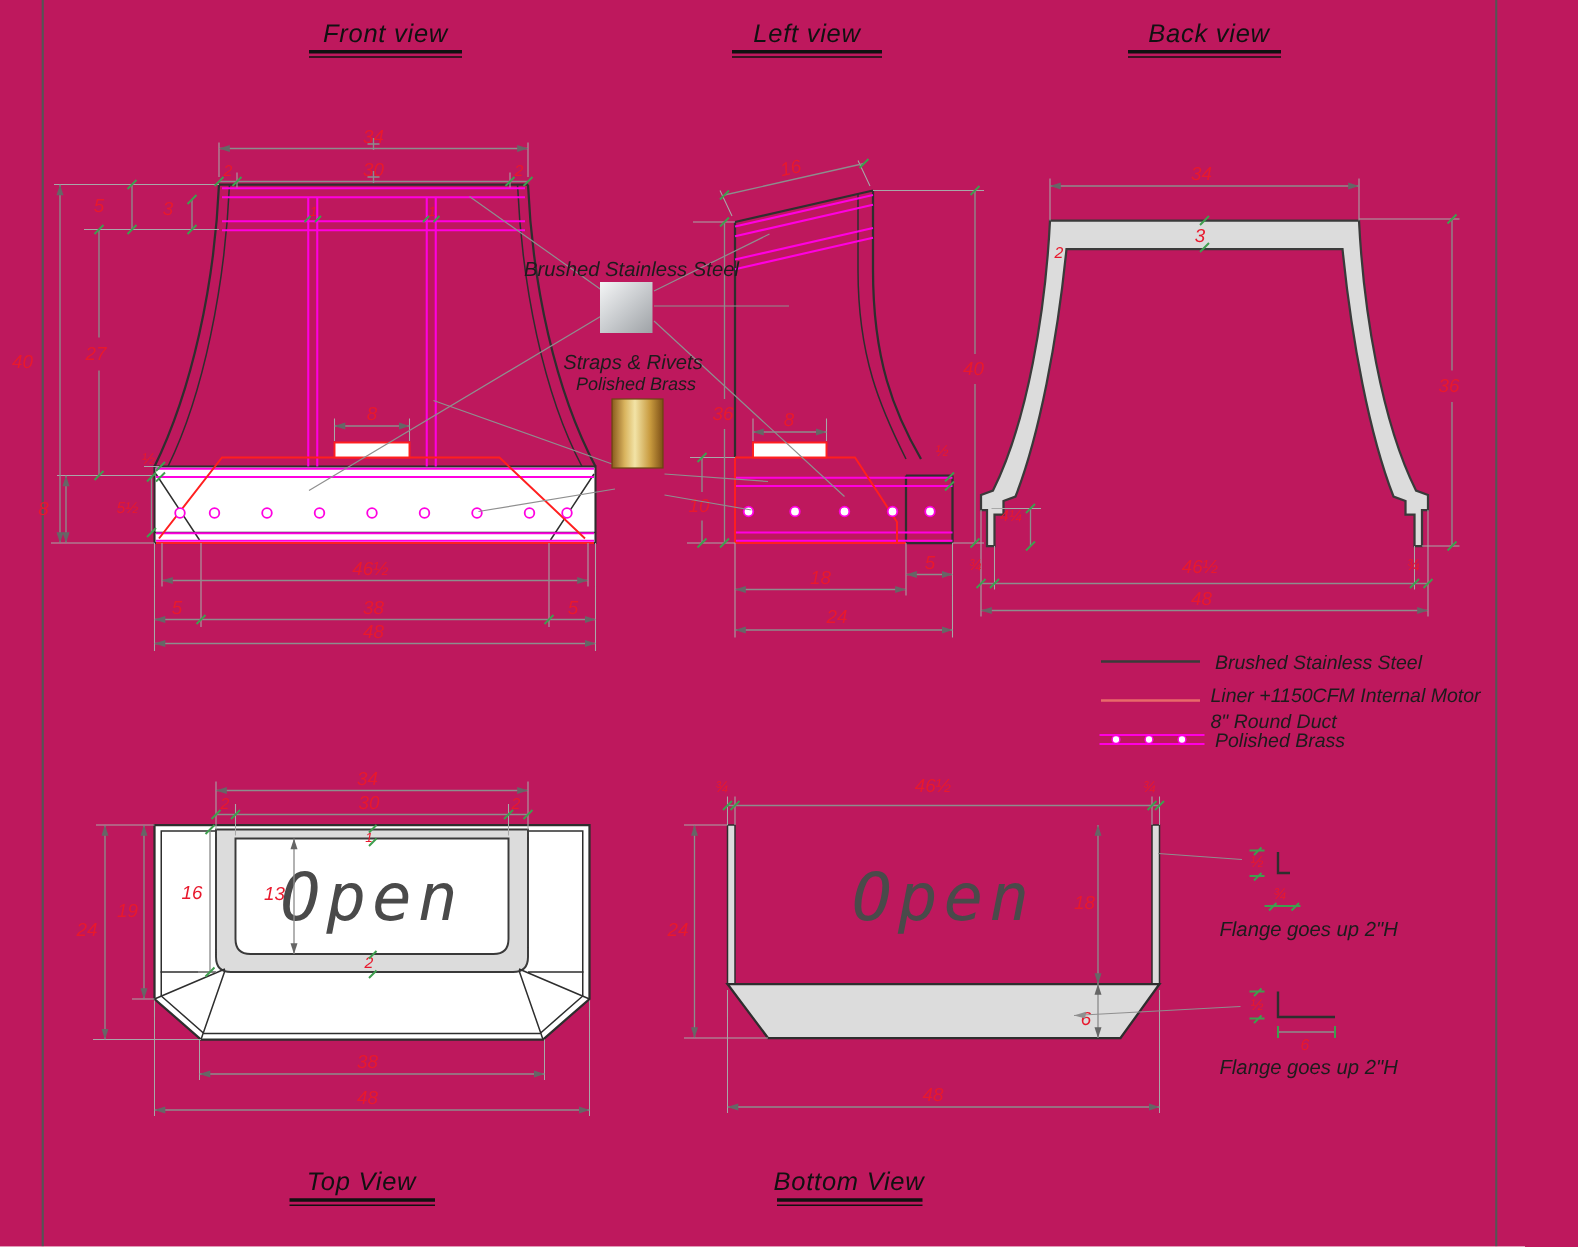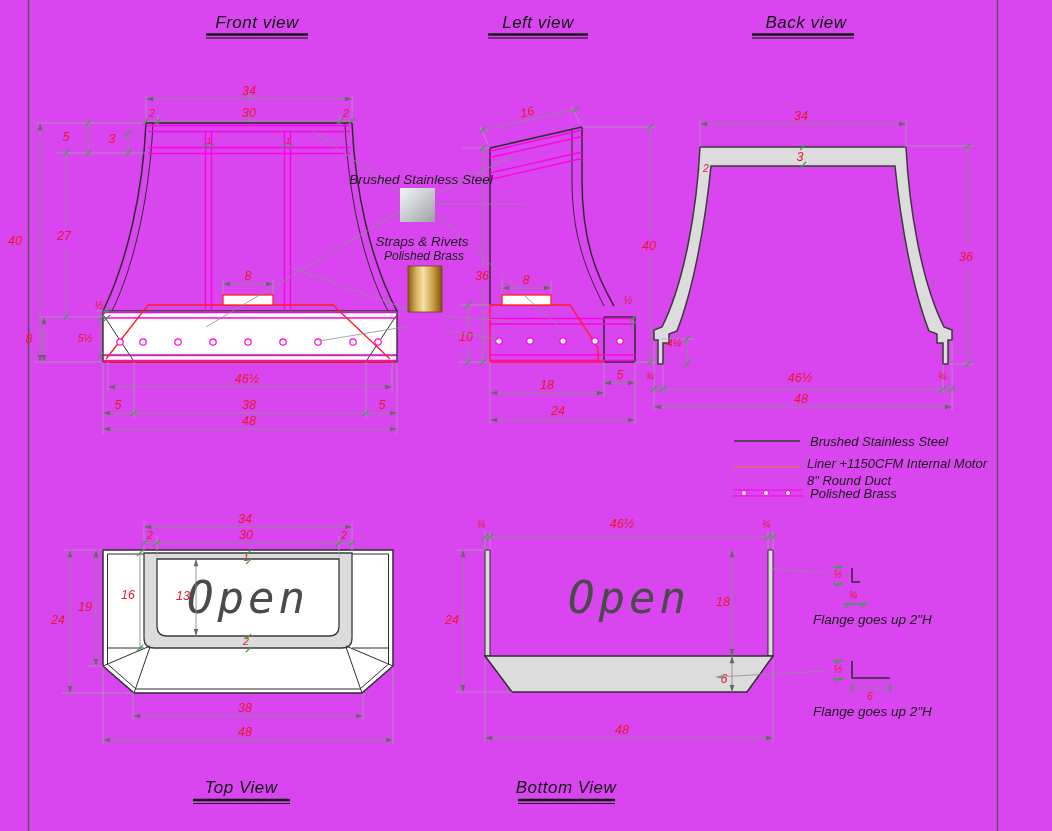--- a/index.html
+++ b/index.html
@@ -1,16 +1,16 @@
 <!DOCTYPE html>
 <html><head>
 <meta charset="utf-8">
 <style>
   html,body{margin:0;padding:0;background:#ffffff;}
-  #canvas{position:relative;width:1052px;height:831px;background:#d946ef;overflow:hidden;}
+  #canvas{position:relative;width:1052px;height:831px;background:#be185d;overflow:hidden;}
   svg{position:absolute;top:0;left:0;}
   svg text{font-family:"Liberation Sans","DejaVu Sans",sans-serif;font-style:italic;}
   .dim{fill:#e8192d;font-size:12.5px;text-anchor:middle;}
   .dimS{fill:#e8192d;font-size:10.5px;text-anchor:middle;}
   .dimT{fill:#e8192d;font-size:9px;text-anchor:middle;}
   .lbl{fill:#1c1c1c;font-size:13.5px;text-anchor:middle;}
   .lblS{fill:#1c1c1c;font-size:12px;text-anchor:middle;}
   .leg{fill:#1c1c1c;font-size:13px;text-anchor:start;}
   .title{fill:#111;font-size:17px;text-anchor:middle;letter-spacing:.5px;}
   .open{font-family:"DejaVu Sans Mono",monospace;fill:#4a4a4a;font-size:44px;letter-spacing:4px;text-anchor:middle;}

